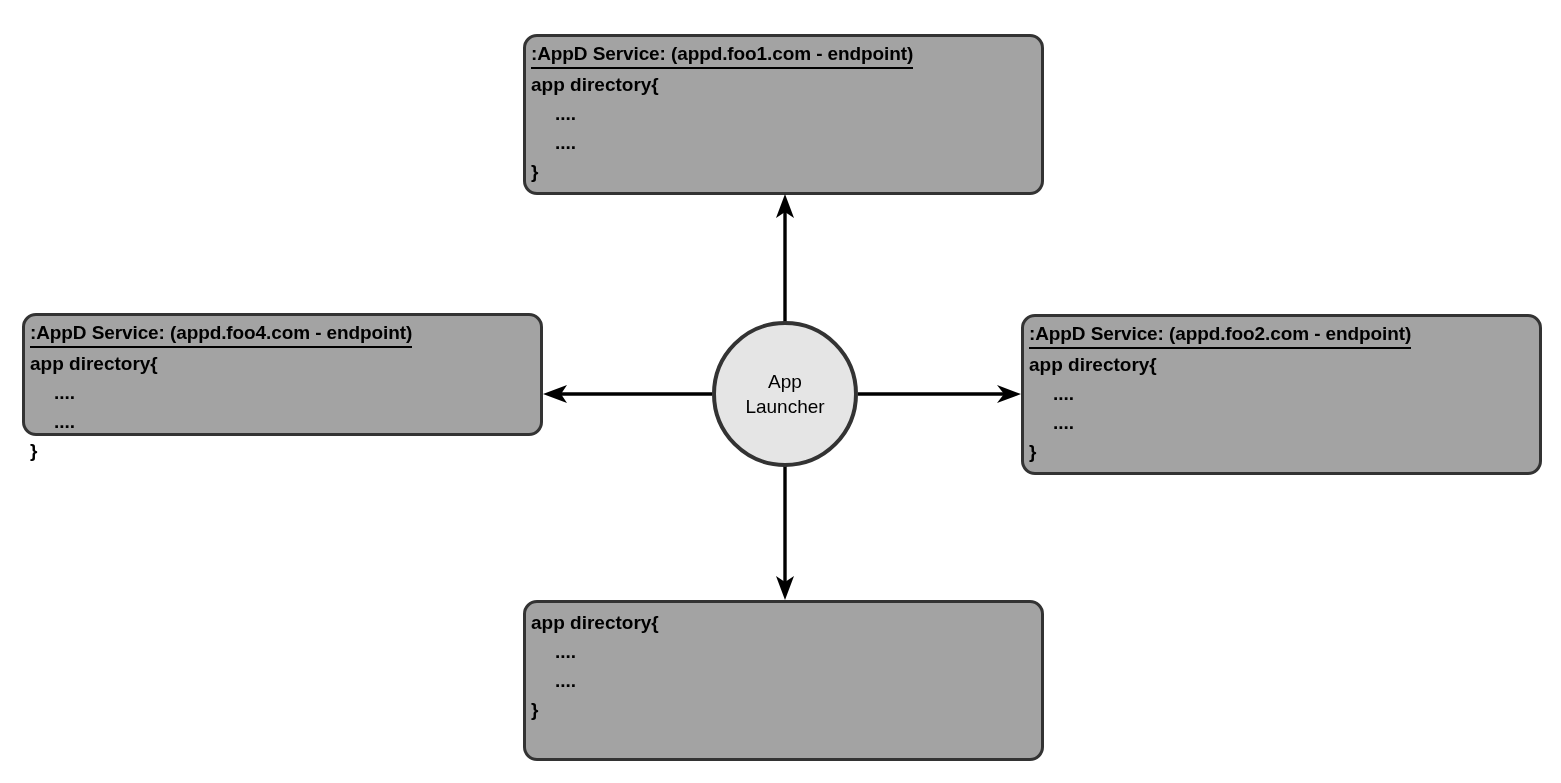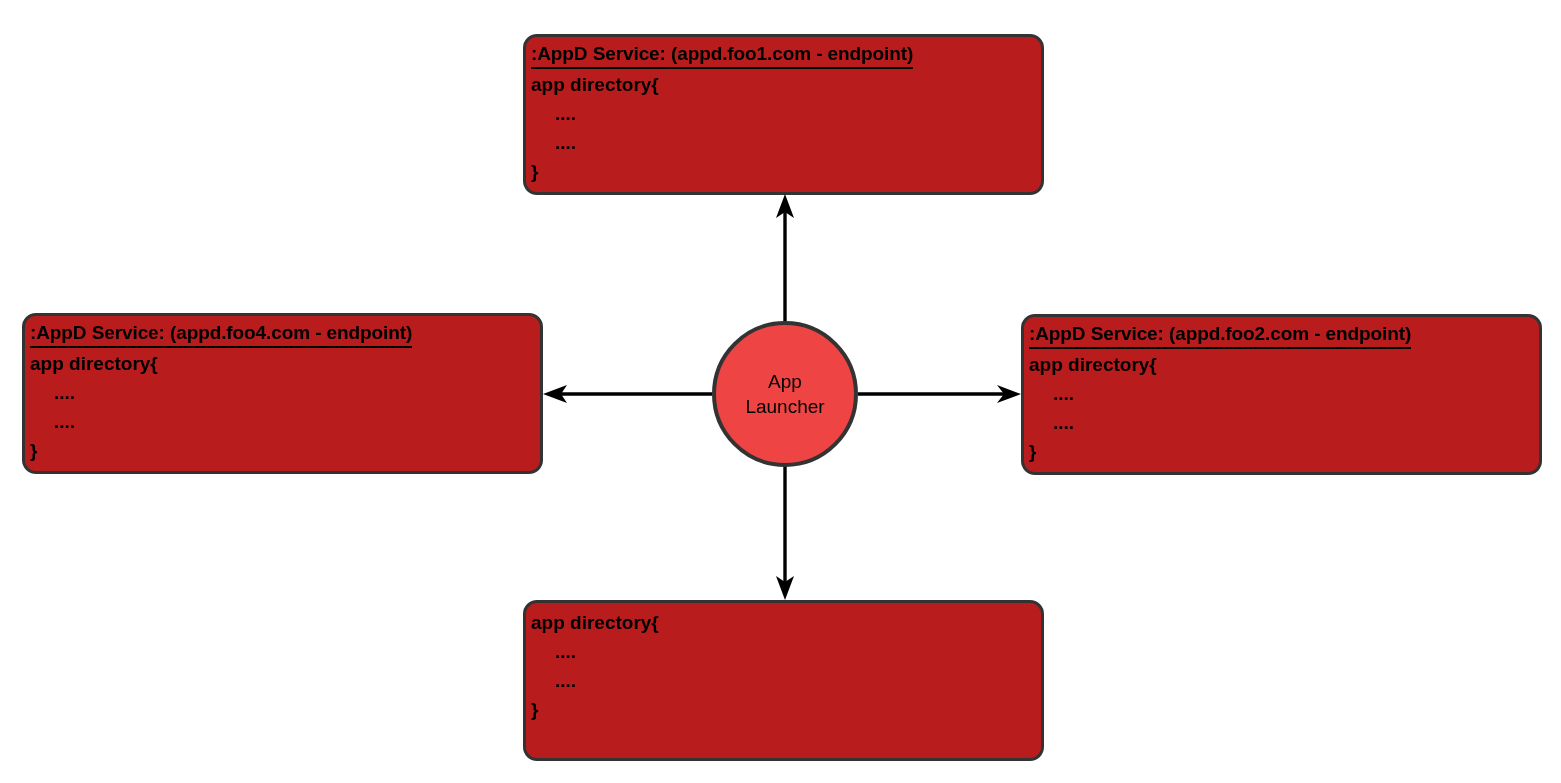--- a/index.html
+++ b/index.html
@@ -16,21 +16,21 @@
     width: 1561px;
     height: 783px;
     background: #ffffff;
     overflow: hidden;
   }
 
   
   .node-box {
     position: absolute;
     box-sizing: border-box;
-    background: #b91c1c;
+    background: #a3a3a3;
     border: 3px solid #333333;
     border-radius: 14px;
     padding: 4px 6px 0 5px;
   }
   .node-title {
     font-size: 19px;
     font-weight: bold;
     line-height: 26px;
     white-space: nowrap;
     color: #000000;
@@ -49,33 +49,33 @@
     color: #000000;
   }
   .body-line.indent {
     padding-left: 24px;
   }
 
   
   #box-top    { left: 523px; top: 34px;  width: 521px; height: 161px; }
   #box-right  { left: 1021px; top: 314px; width: 521px; height: 161px; }
   #box-bottom { left: 523px; top: 600px; width: 521px; height: 161px; }
-  #box-left   { left: 22px;  top: 313px; width: 521px; height: 161px; }
+  #box-left   { left: 22px;  top: 313px; width: 521px; height: 123px; }
 
   
   #launcher {
     position: absolute;
     left: 712px;
     top: 321px;
     width: 146px;
     height: 146px;
     box-sizing: border-box;
     border: 4px solid #333333;
     border-radius: 50%;
-    background: #ef4444;
+    background: #e5e5e5;
     display: flex;
     align-items: center;
     justify-content: center;
     z-index: 3;
   }
   #launcher .launcher-label {
     font-size: 19px;
     line-height: 25px;
     text-align: center;
     color: #000000;

